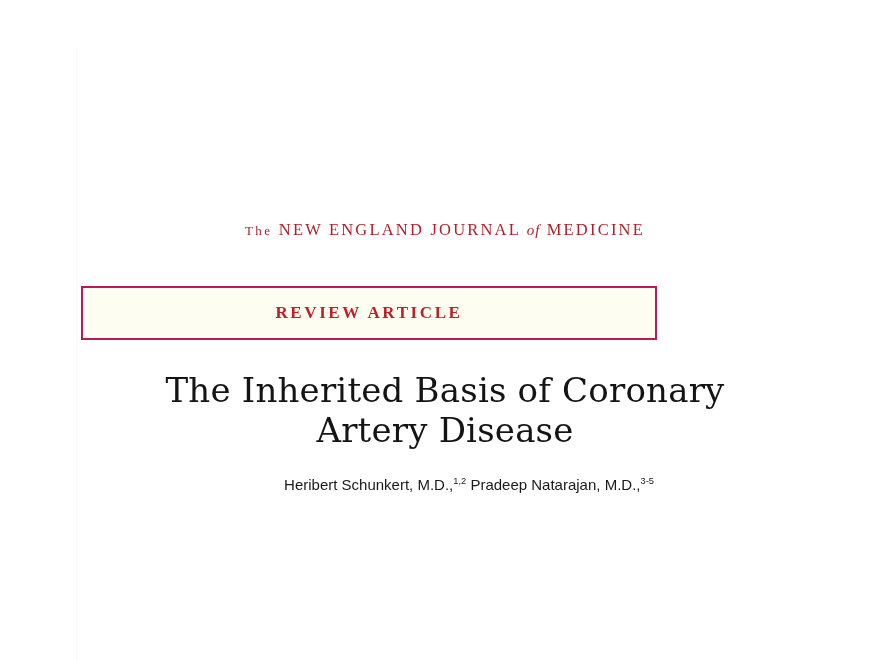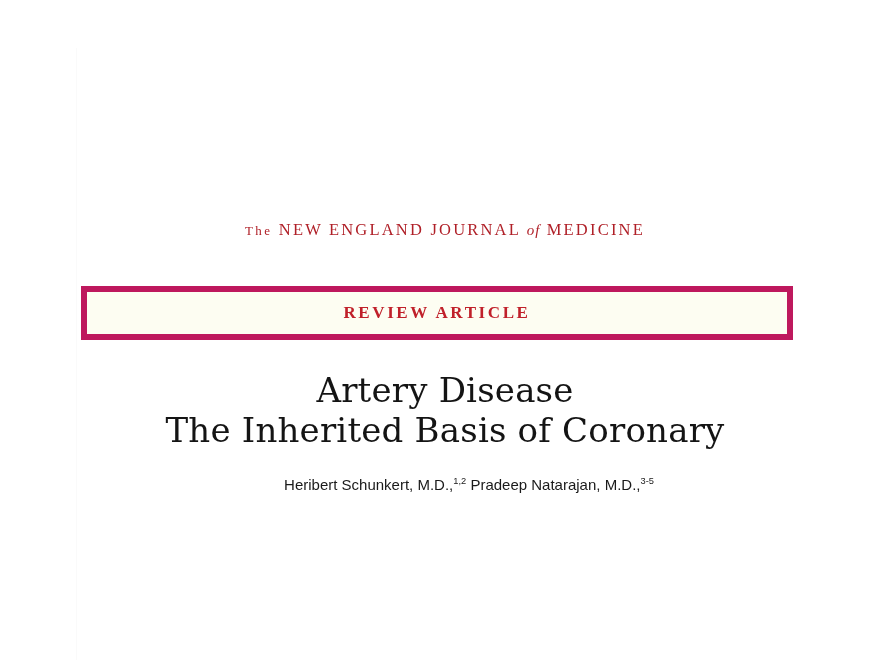--- a/index.html
+++ b/index.html
@@ -41,24 +41,24 @@
   .masthead .of-word {
     font-style: italic;
     letter-spacing: 1px;
     font-size: 15px;
   }
   
   .banner {
     position: absolute;
     top: 238px;
     left: 81px;
-    width: 712px;
+    width: 576px;
     height: 54px;
     background: #fdfdf2;
-    border: 6px solid #be185d;
+    border: 2px solid #be185d;
     box-sizing: border-box;
   }
   .banner-inner {
     width: 100%;
     height: 100%;
     display: flex;
     align-items: center;
     justify-content: center;
   }
   .banner-label {
@@ -130,22 +130,22 @@
     <span>MEDICINE</span>
   </div>
 
   <div class="banner">
     <div class="banner-inner">
       <span class="banner-label">REVIEW ARTICLE</span>
     </div>
   </div>
 
   <div class="title">
+    <span class="title-line">The Inherited Basis of Coronary</span>
     <span class="title-line">Artery Disease</span>
-    <span class="title-line">The Inherited Basis of Coronary</span>
   </div>
 
   <div class="authors">
     <span class="authors-line">
       <span>Heribert Schunkert, M.D.,</span><sup>1,2</sup><span> Pradeep Natarajan, M.D.,</span><sup>3-5</sup>
     </span>
   </div>
 
 </div>
 

